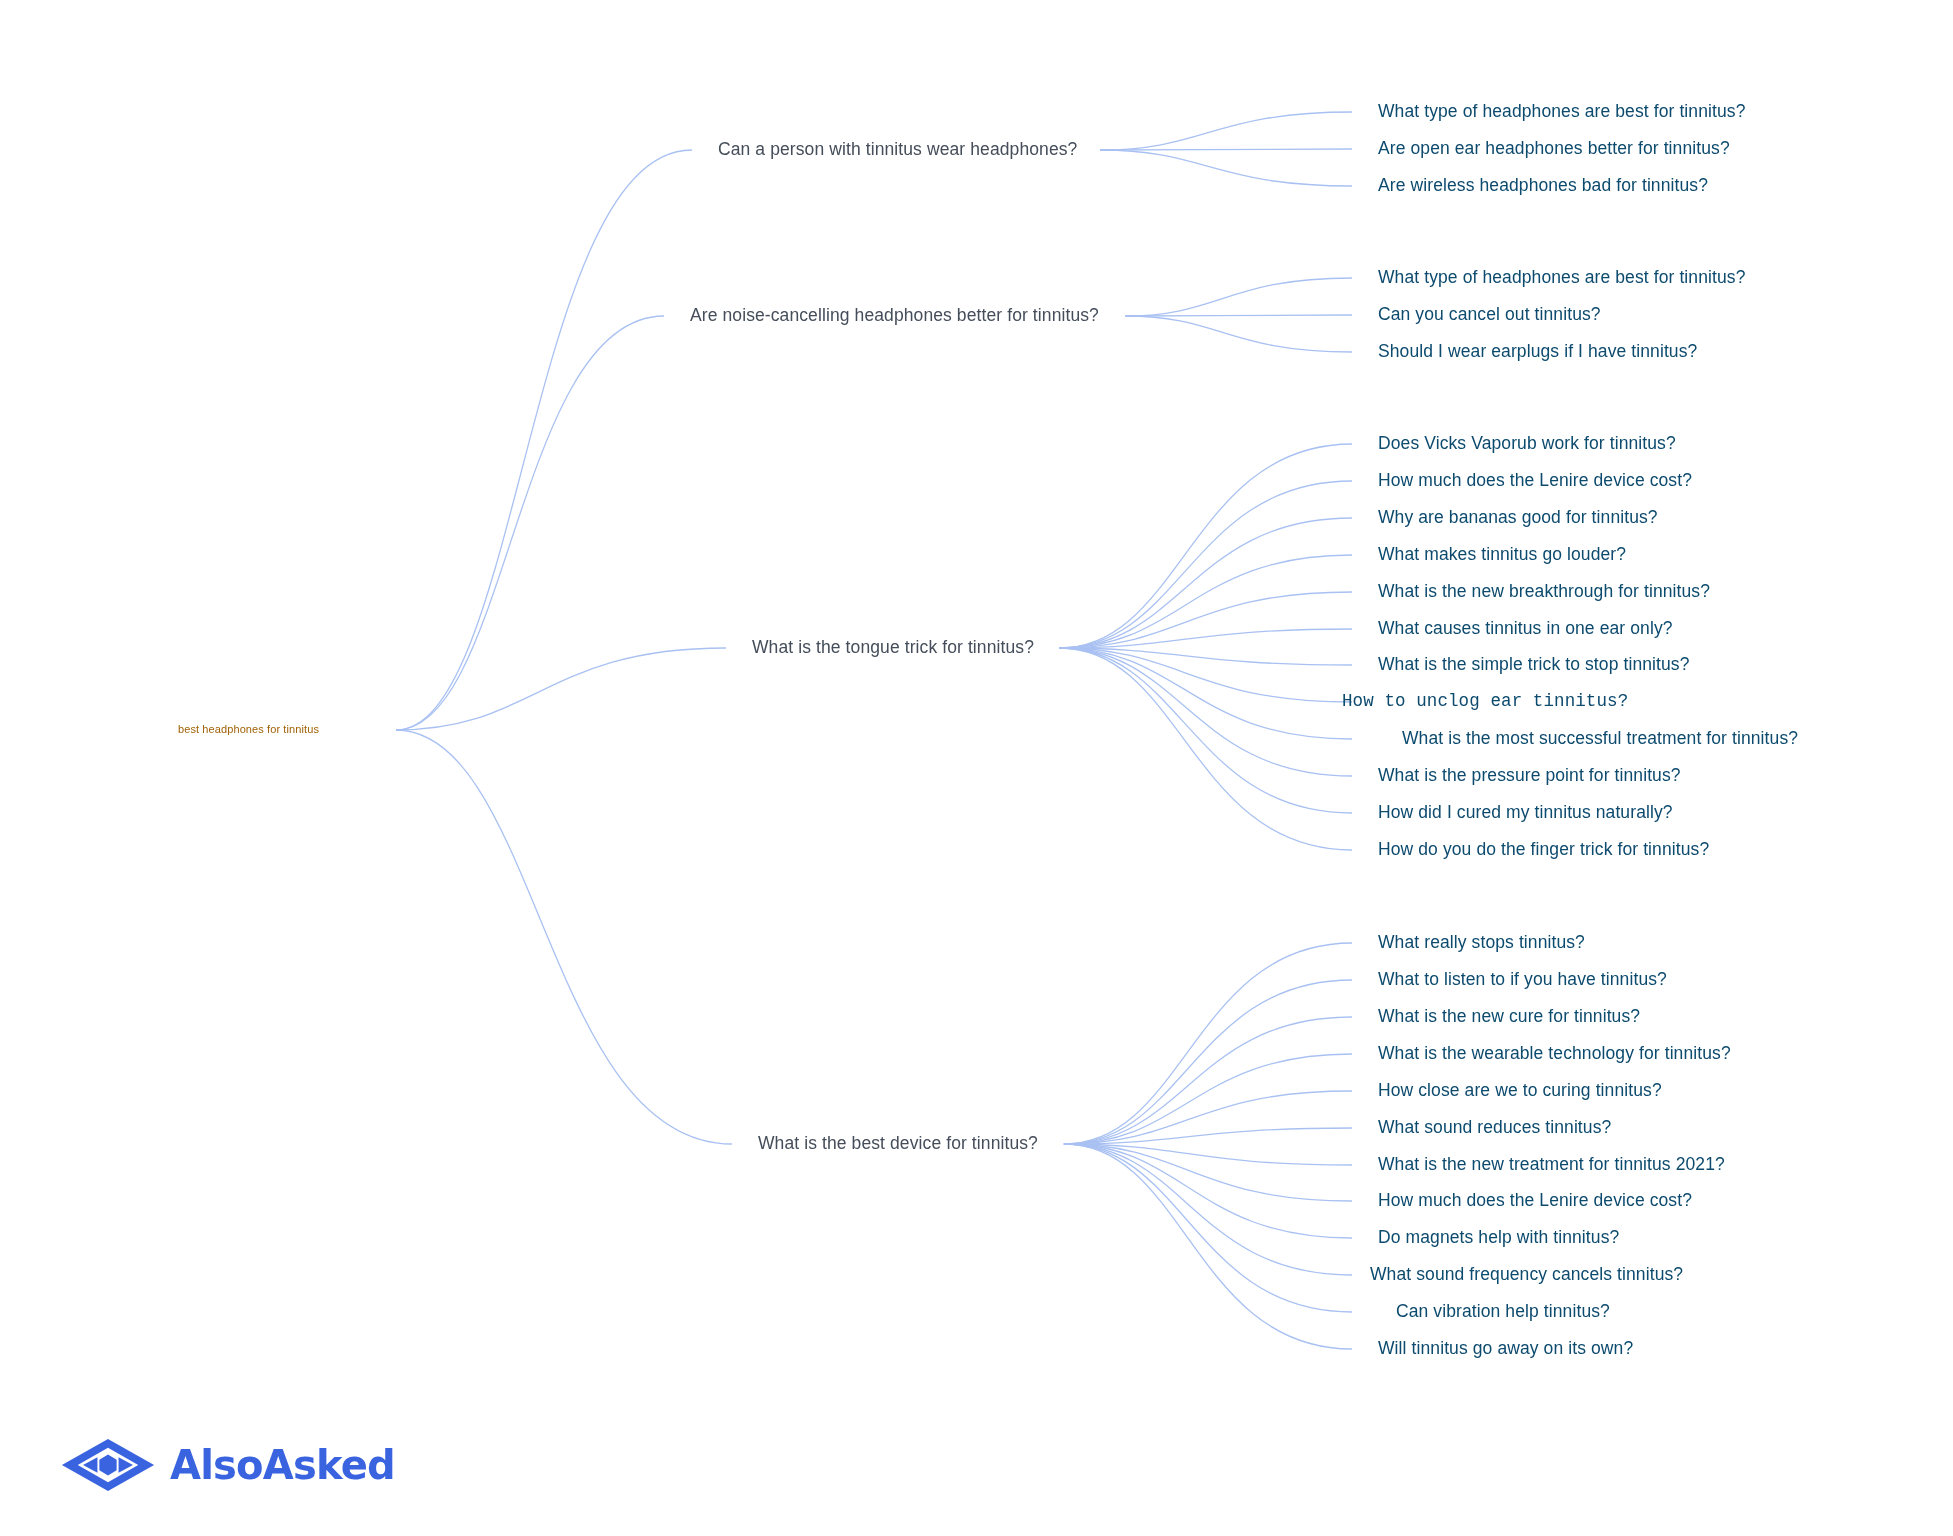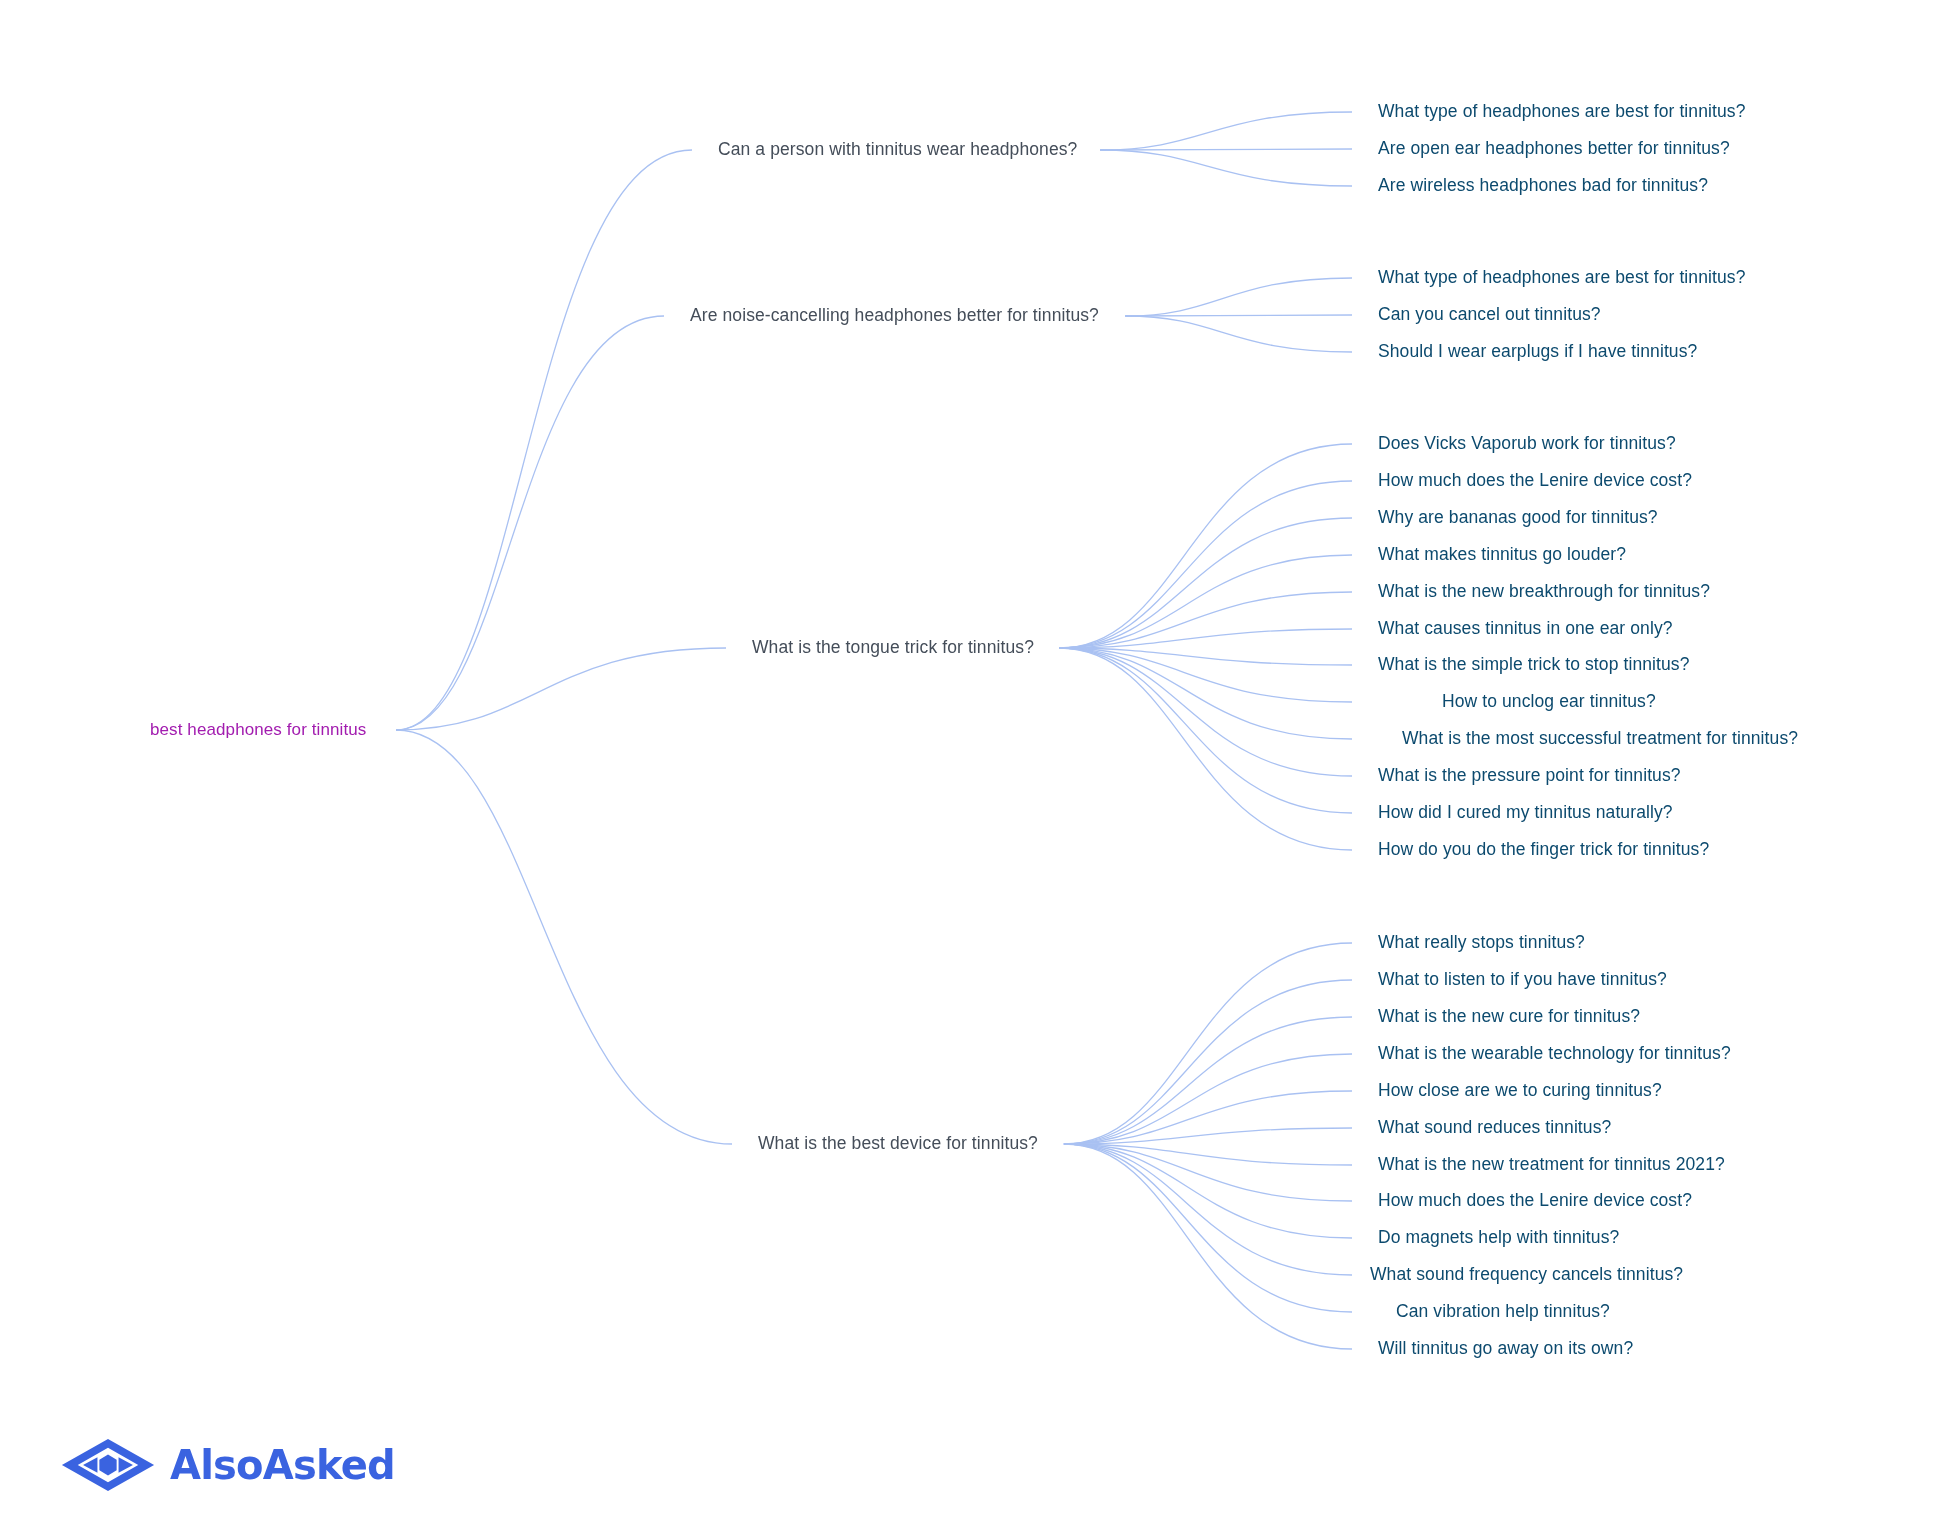--- a/index.html
+++ b/index.html
@@ -36,22 +36,23 @@
     position: absolute;
     transform: translateY(-50%);
     white-space: nowrap;
     color: #444d59;
     font-size: 17.5px;
     line-height: 1.25;
     letter-spacing: 0.1px;
     font-family: "Liberation Sans", sans-serif;
   }
   .node-root {
-    font-size: 17px;
-    color: #a21caf;
+    font-size: 11px;
+    color: #a16207;
+    margin-left: 28px;
   }
   .node-l1 {
     font-size: 17.5px;
     color: #444d59;
   }
   .node-l2 {
     font-size: 17.5px;
     color: #0c4a6e;
   }
 
@@ -129,21 +130,21 @@
       <div class="node-label node-l2" style="left: 1378px; top: 315px;">Can you cancel out tinnitus?</div>
       <div class="node-label node-l2" style="left: 1378px; top: 352px;">Should I wear earplugs if I have tinnitus?</div>
       <div class="node-label node-l1" style="left: 752px; top: 648px;">What is the tongue trick for tinnitus?</div>
       <div class="node-label node-l2" style="left: 1378px; top: 444px;">Does Vicks Vaporub work for tinnitus?</div>
       <div class="node-label node-l2" style="left: 1378px; top: 481px;">How much does the Lenire device cost?</div>
       <div class="node-label node-l2" style="left: 1378px; top: 518px;">Why are bananas good for tinnitus?</div>
       <div class="node-label node-l2" style="left: 1378px; top: 555px;">What makes tinnitus go louder?</div>
       <div class="node-label node-l2" style="left: 1378px; top: 592px;">What is the new breakthrough for tinnitus?</div>
       <div class="node-label node-l2" style="left: 1378px; top: 629px;">What causes tinnitus in one ear only?</div>
       <div class="node-label node-l2" style="left: 1378px; top: 665px;">What is the simple trick to stop tinnitus?</div>
-      <div class="node-label node-l2" style="left: 1442px; top: 702px;">How to unclog ear tinnitus?</div>
+      <div class="node-label node-l2" style="left: 1342px; top: 702px; font-family: Liberation Mono, monospace;">How to unclog ear tinnitus?</div>
       <div class="node-label node-l2" style="left: 1402px; top: 739px;">What is the most successful treatment for tinnitus?</div>
       <div class="node-label node-l2" style="left: 1378px; top: 776px;">What is the pressure point for tinnitus?</div>
       <div class="node-label node-l2" style="left: 1378px; top: 813px;">How did I cured my tinnitus naturally?</div>
       <div class="node-label node-l2" style="left: 1378px; top: 850px;">How do you do the finger trick for tinnitus?</div>
       <div class="node-label node-l1" style="left: 758px; top: 1144px;">What is the best device for tinnitus?</div>
       <div class="node-label node-l2" style="left: 1378px; top: 943px;">What really stops tinnitus?</div>
       <div class="node-label node-l2" style="left: 1378px; top: 980px;">What to listen to if you have tinnitus?</div>
       <div class="node-label node-l2" style="left: 1378px; top: 1017px;">What is the new cure for tinnitus?</div>
       <div class="node-label node-l2" style="left: 1378px; top: 1054px;">What is the wearable technology for tinnitus?</div>
       <div class="node-label node-l2" style="left: 1378px; top: 1091px;">How close are we to curing tinnitus?</div>

